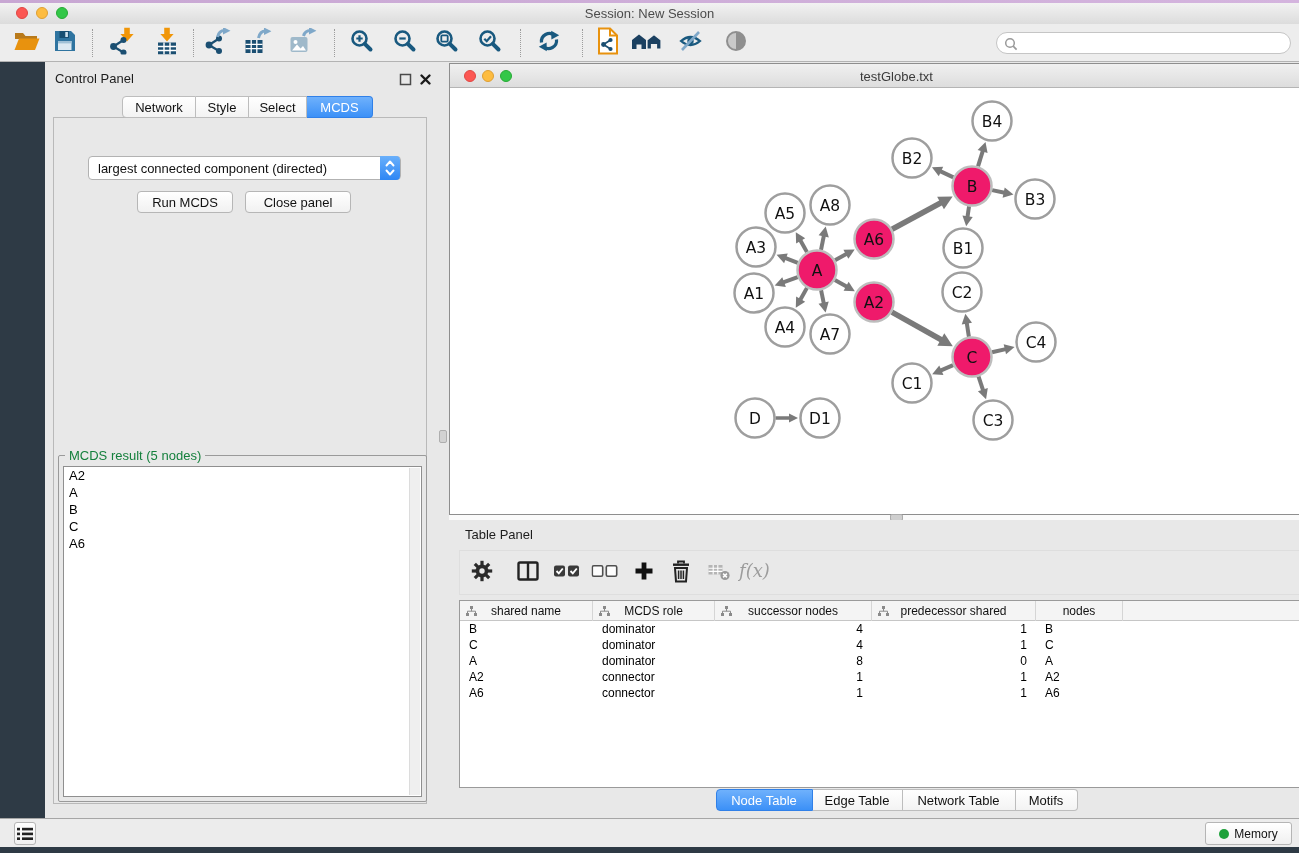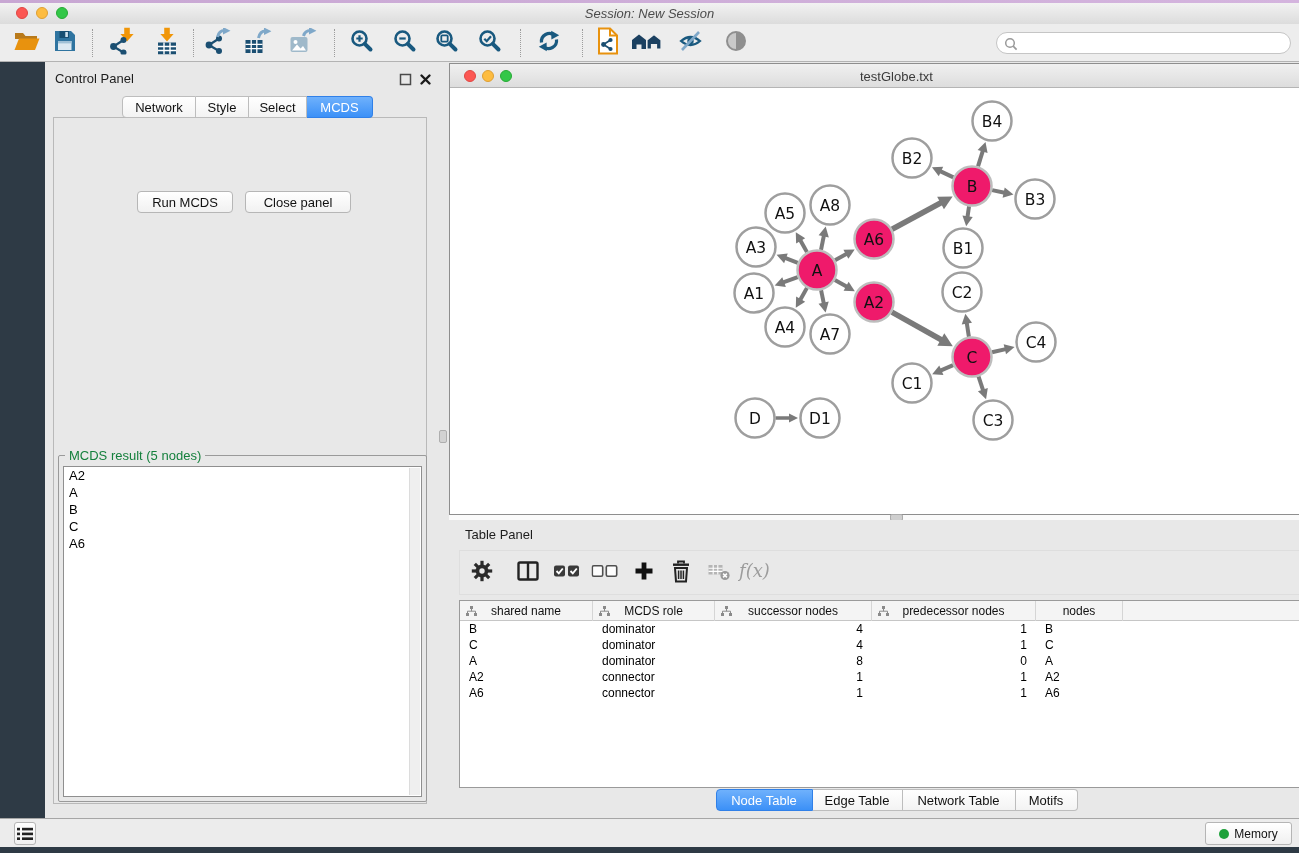--- a/index.html
+++ b/index.html
@@ -7,21 +7,21 @@
   body {
     width:1299px; height:853px; position:relative; overflow:hidden;
     background:#2e3a45; font-family:"Liberation Sans","DejaVu Sans",sans-serif;
     -webkit-font-smoothing:antialiased;
   }
   .abs { position:absolute; }
   
   .desk-top { left:0; top:0; width:1299px; height:3px; background:linear-gradient(90deg,#c8a7d3,#d4b4de); }
   
   .titlebar { left:0; top:3px; width:1299px; height:21px;
-    background:linear-gradient(#f2f2f2,#dcdcdc);font-style:italic; }
+    background:linear-gradient(#f2f2f2,#dcdcdc); }
   .tl { width:12px; height:12px; border-radius:50%; top:4px; }
   .tl.red    { background:#fc5753; border:1px solid #df4744; }
   .tl.yellow { background:#fdbc40; border:1px solid #de9f34; }
   .tl.green  { background:#33c748; border:1px solid #27aa35; }
   .win-title { left:0; width:100%; top:3px; text-align:center; font-size:13px; color:#4c4c4c; }
   
   .toolbar { left:0; top:24px; width:1299px; height:38px; background:#ededed; border-bottom:1px solid #b3b3b3; }
   .tbi { top:19px; transform:translate(-50%,-50%); cursor:default; }
   .tsep { top:5px; height:28px; border-left:1px dotted #9c9c9c; width:0; }
   .searchbox { left:996px; top:8px; width:295px; height:22px; background:#fff; border:1px solid #c5c5c5; border-radius:11px; }
@@ -255,20 +255,29 @@
           <path d="M2.5 2.5 10.5 10.5 M10.5 2.5 2.5 10.5" stroke="#1a1a1a" stroke-width="2.4" stroke-linecap="round"></path>
         </svg>
     </span>
     <div class="cp-tabs abs" id="cp-tabs">
         <div class="seg-tab" style="width: 74px;">Network</div>
         <div class="seg-tab" style="width: 53px;">Style</div>
         <div class="seg-tab" style="width: 58px;">Select</div>
         <div class="seg-tab active" style="width: 66px;">MCDS</div>
       </div>
     <div class="abs cp-box"></div>
+    <div class="abs mac-select">
+      <span class="val">largest connected component (directed)</span>
+      <span class="step">
+        <svg width="20" height="24" viewBox="0 0 20 24">
+            <path d="M6.5 9.5 10 5.5 13.5 9.5" stroke="#fff" stroke-width="1.9" fill="none" stroke-linecap="round" stroke-linejoin="round"></path>
+            <path d="M6.5 14.5 10 18.5 13.5 14.5" stroke="#fff" stroke-width="1.9" fill="none" stroke-linecap="round" stroke-linejoin="round"></path>
+          </svg>
+      </span>
+    </div>
     <div class="abs mac-btn" style="left:92px;top:129px;width:96px">Run MCDS</div>
     <div class="abs mac-btn" style="left:200px;top:129px;width:106px">Close panel</div>
     <div class="abs fieldset">
       <span class="legend">MCDS result (5 nodes)</span>
       <div class="mcds-list" id="mcds-list">
         <div class="mcds-scroll"></div>
       <div class="mcds-item">A2</div>
           <div class="mcds-item">A</div>
           <div class="mcds-item">B</div>
           <div class="mcds-item">C</div>
@@ -573,21 +582,21 @@
           </div>
           <div class="th" style="width: 164px;">
             <svg width="11" height="11" viewBox="0 0 11 11" class="hier">
               <g fill="#8a8a8a">
                 <rect x="4" y="0" width="3" height="3"></rect>
                 <rect x="0" y="7" width="3" height="3"></rect>
                 <rect x="8" y="7" width="3" height="3"></rect>
               </g>
               <path d="M5.5 3v2.2M1.5 7V5.2h8V7" stroke="#8a8a8a" fill="none"></path>
             </svg>
-            <span>predecessor nodes</span>
+            <span>predecessor shared</span>
           </div>
           <div class="th" style="width: 87px;">
             <span>nodes</span>
           </div>
         </div>
       <div class="tbody" id="table-body">
           <div class="tr">
             <div class="td" style="width: 133px; text-align: left;">B</div>
             <div class="td" style="width: 122px; text-align: left;">dominator</div>
             <div class="td" style="width: 157px; text-align: right;">4</div>

